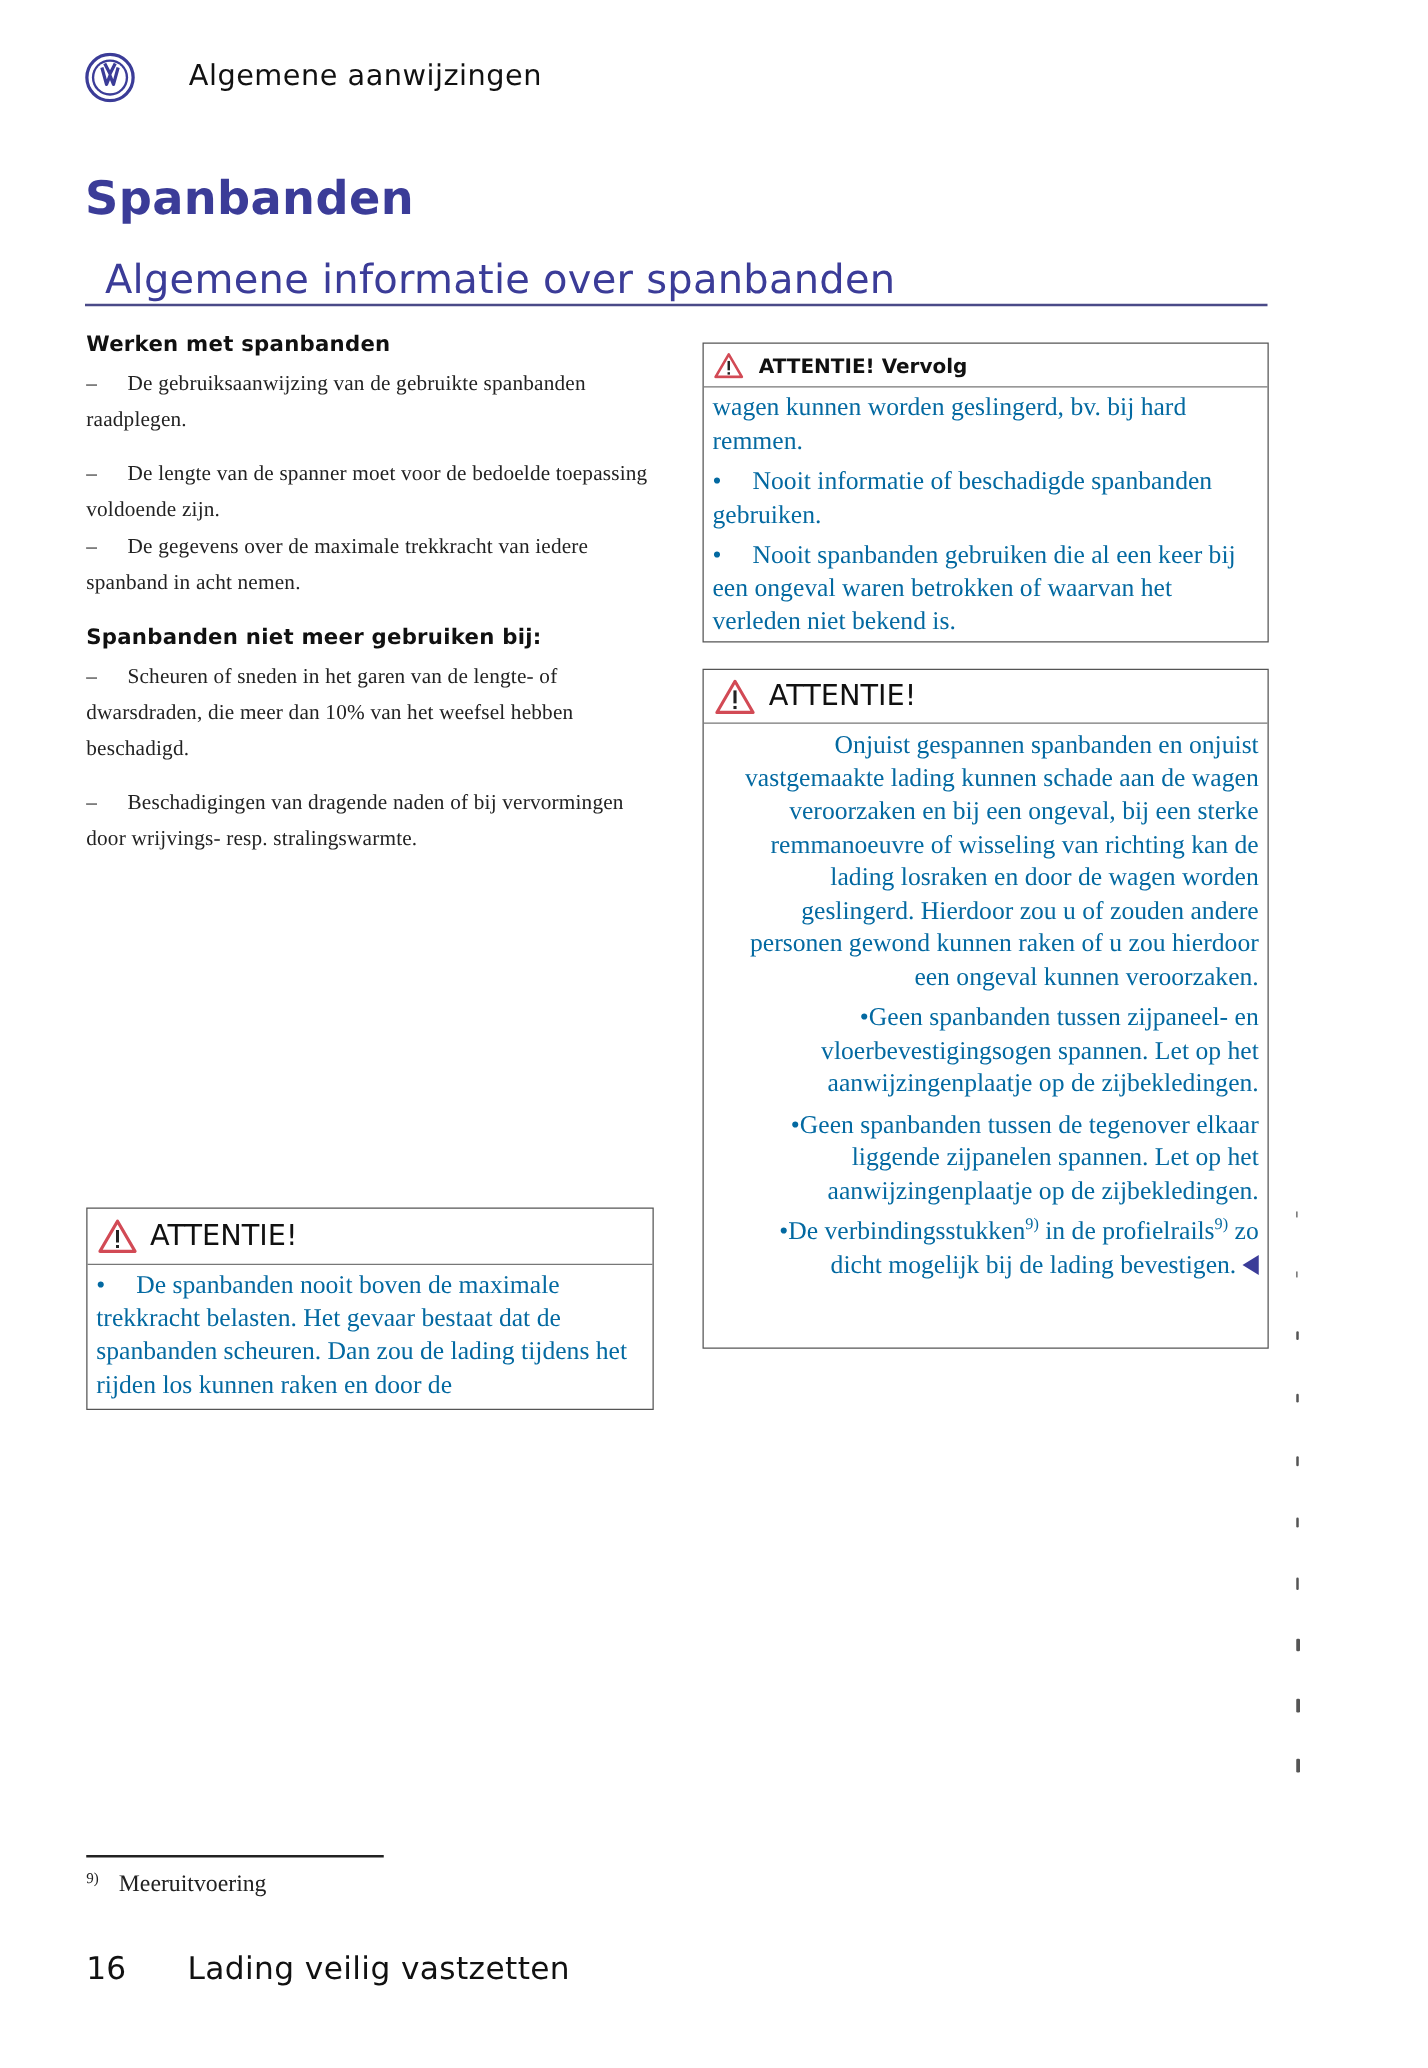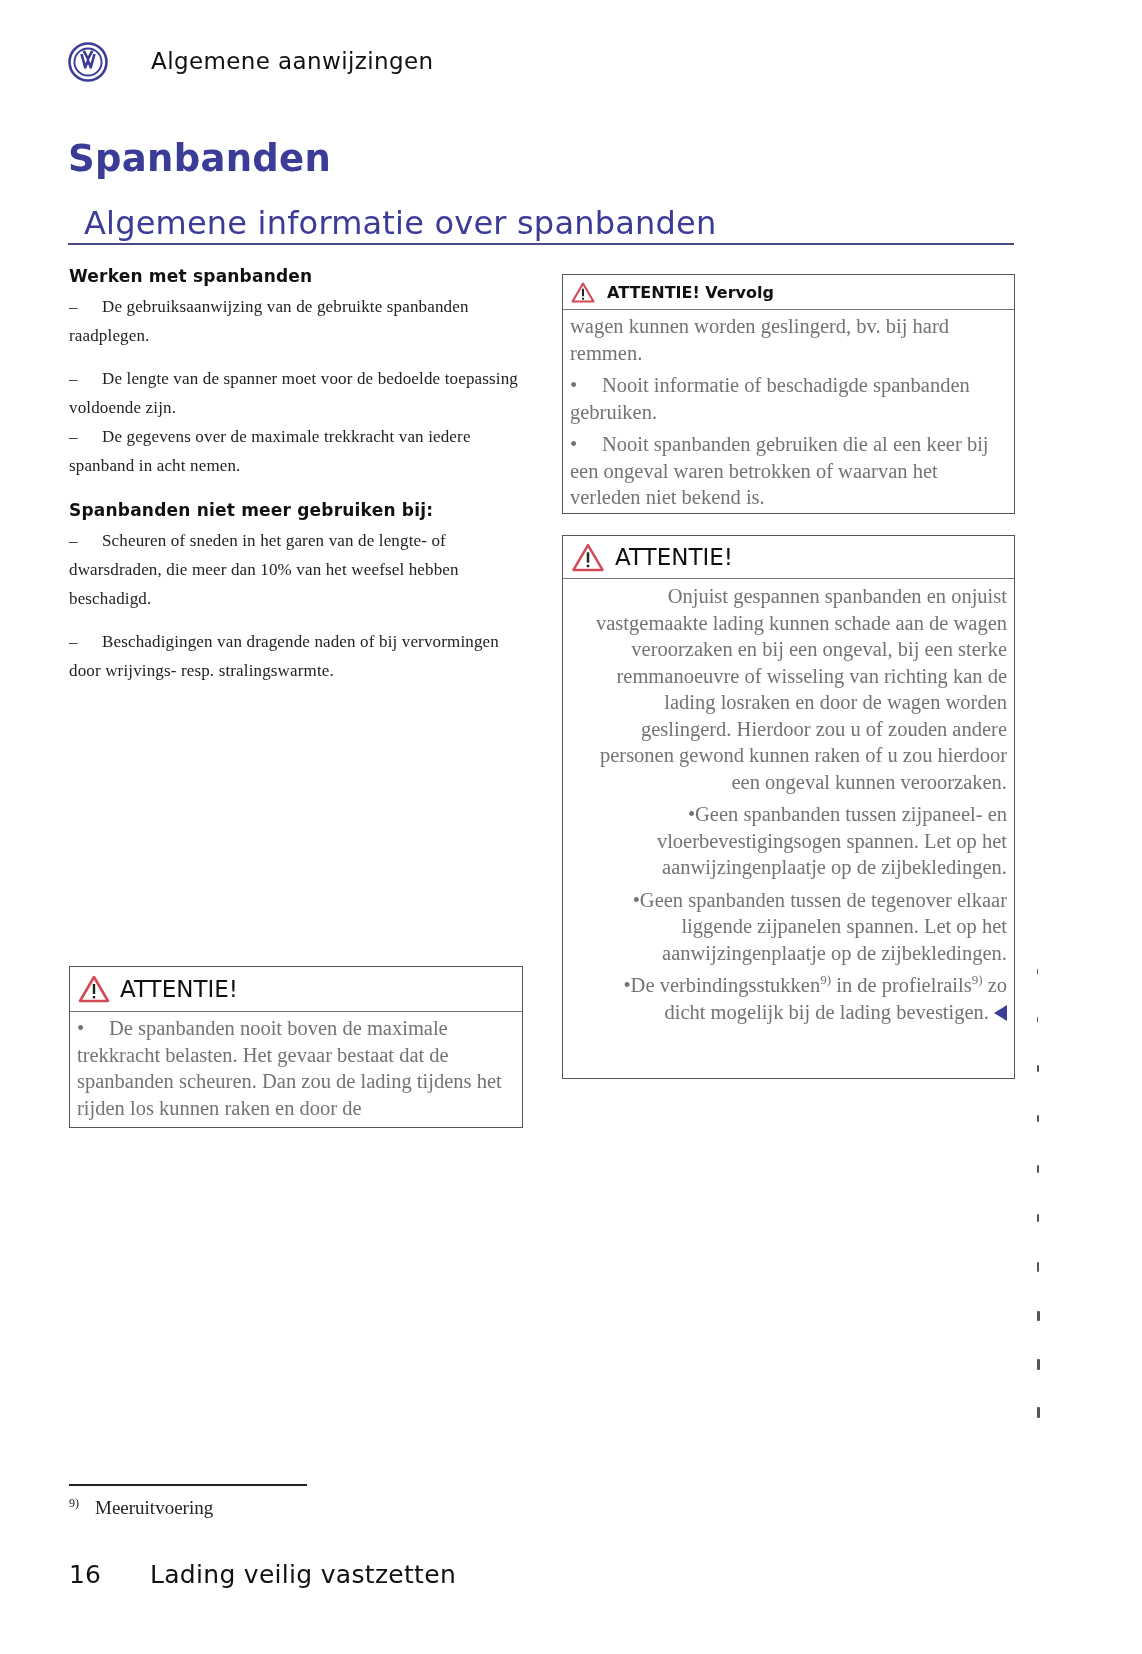--- a/index.html
+++ b/index.html
@@ -18,21 +18,21 @@
 
   .col-left { position:absolute; left:69px; top:266px; width:456px; }
   .subhead { font-size:17px; color:#111; margin:0; white-space:nowrap; letter-spacing:0.2px; }
   .dash-item { font-size:17px; line-height:29px; color:#222; margin:0; letter-spacing:0.15px; }
   .dash-item .dash { display:inline-block; width:33px; }
 
   .warn-box { position:absolute; border:1.5px solid #555; background:#fff; }
   .warn-head { display:flex; align-items:center; border-bottom:1.5px solid #777; }
   .warn-head .tri { display:inline-block; }
   .warn-title { color:#111; white-space:nowrap; }
-  .warn-body { color:#737373; }
+  .warn-body { color:#0369a1; }
   .warn-body p { margin:0; font-size:20.5px; line-height:26.5px; }
   .bullet { display:inline-block; width:32px; }
   sup { font-size:13px; line-height:0; vertical-align:8px; }
 
   #box-cont { left:562px; top:274px; width:451px; height:238px; }
   #box-cont .warn-head { height:34px; padding-left:8px; }
   #box-cont .warn-title { font-size:16px; font-weight:bold; margin-left:12px; }
   #box-cont .warn-body { padding:3px 7px 0 7px; }
   #box-cont .warn-body p { margin-bottom:6px; }
 

